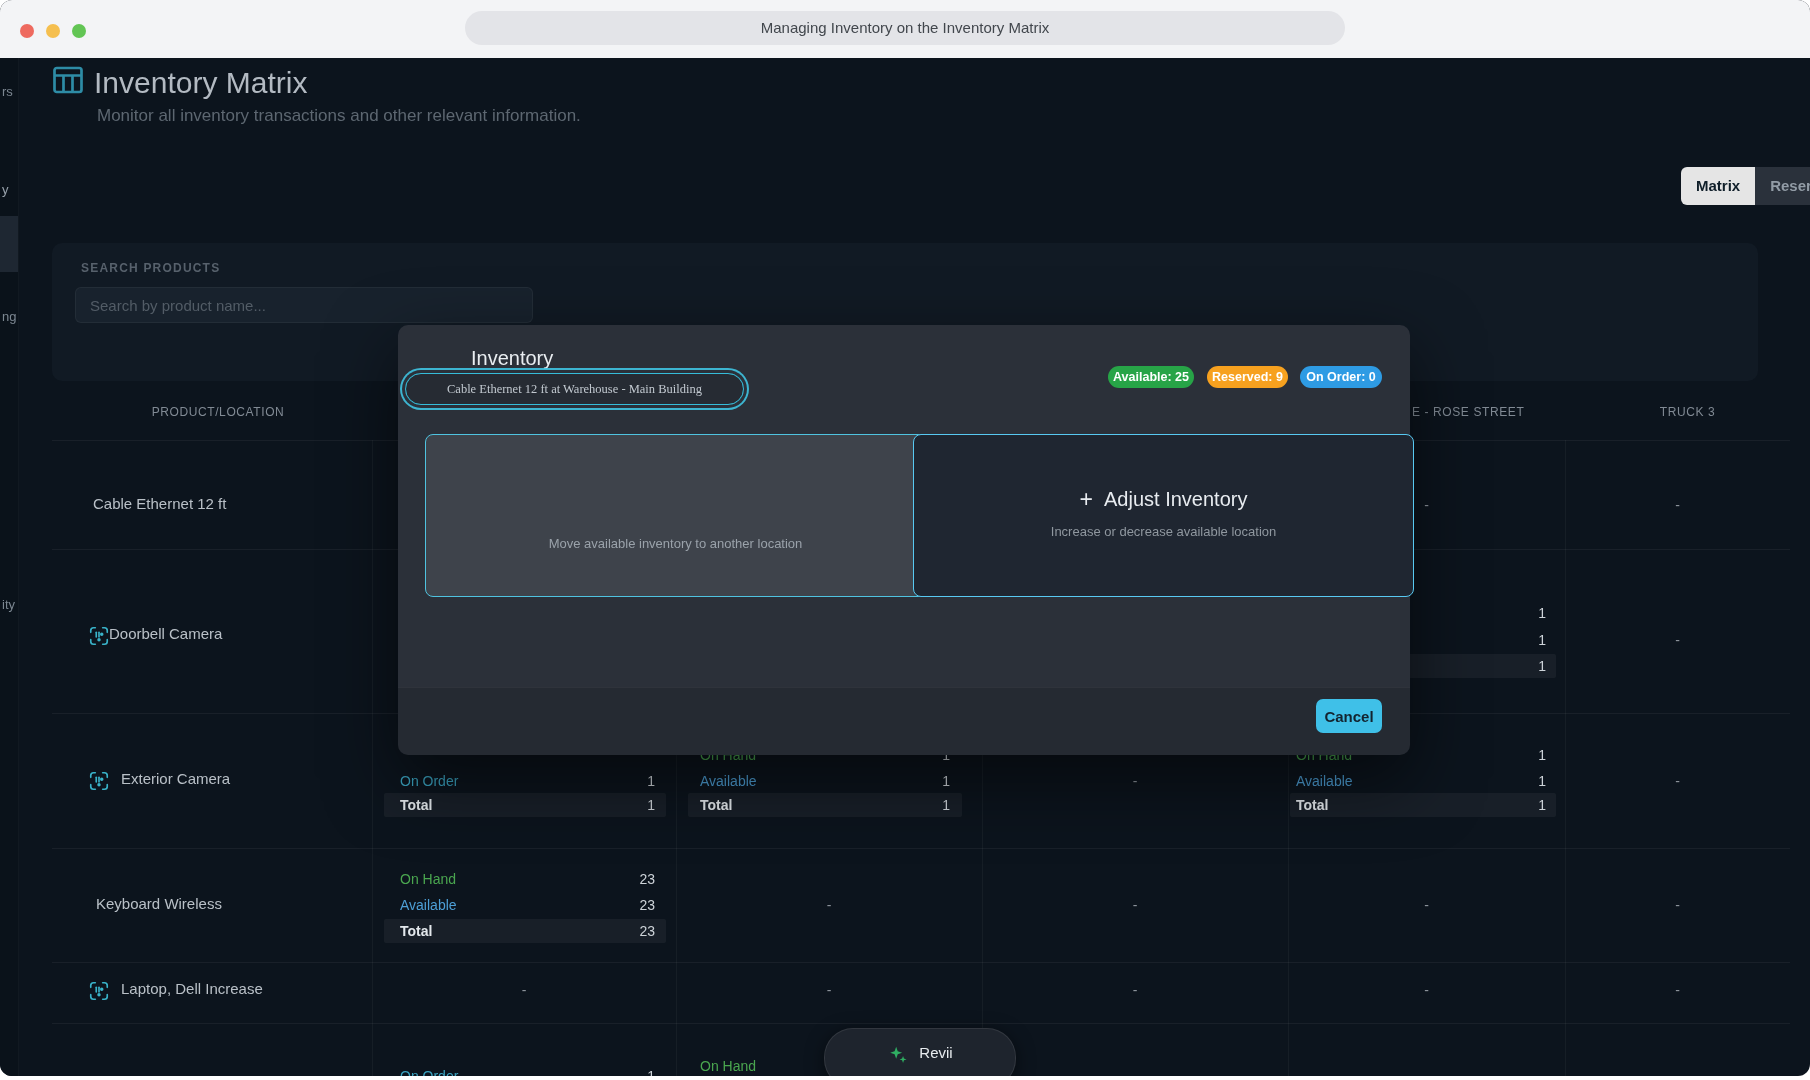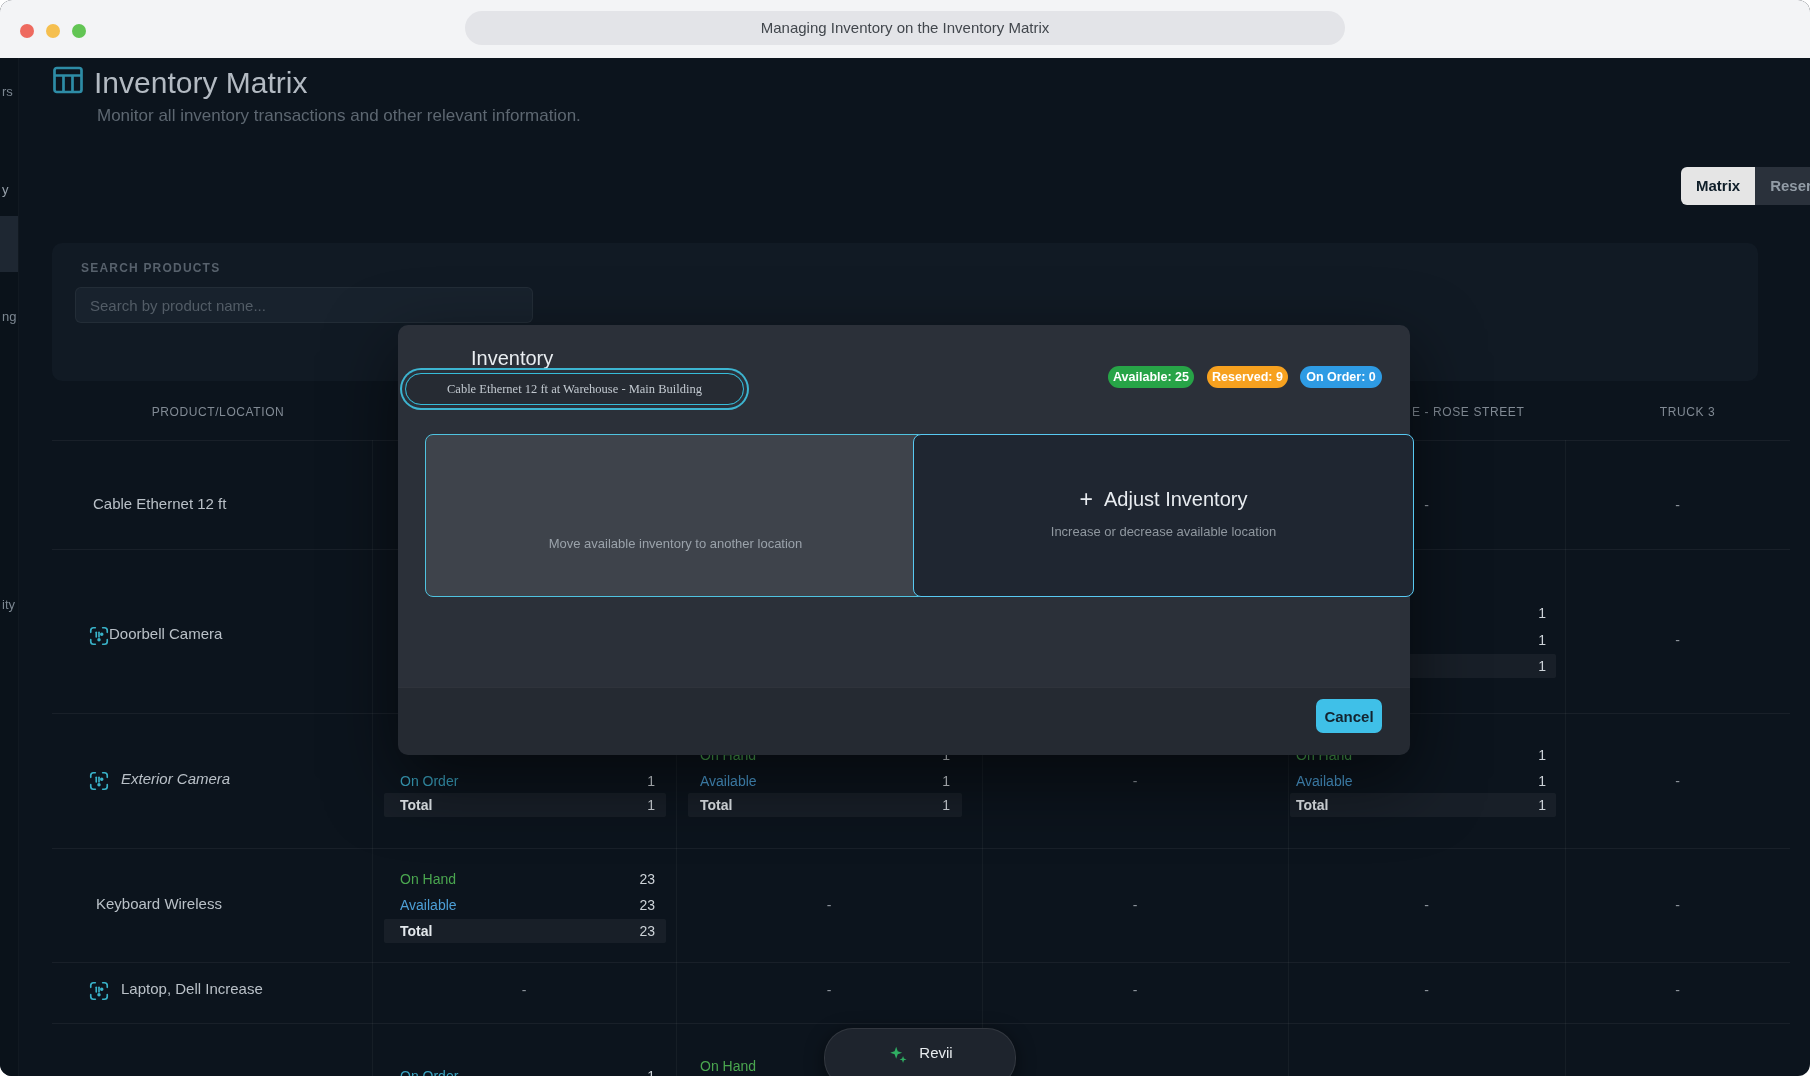--- a/index.html
+++ b/index.html
@@ -182,21 +182,21 @@
     <svg class="prod-icon" style="left:88px;top:770px;" viewBox="0 0 24 24" fill="none" stroke="#39b3c9" stroke-width="1.8" stroke-linecap="round">
       <path d="M8 3H6a3 3 0 0 0-3 3v2"></path>
         <path d="M16 3h2a3 3 0 0 1 3 3v2"></path>
       <path d="M8 21H6a3 3 0 0 1-3-3v-2"></path>
         <path d="M16 21h2a3 3 0 0 0 3-3v-2"></path>
       <line x1="9" y1="8" x2="9" y2="13"></line>
         <line x1="12" y1="8" x2="12" y2="13"></line>
       <circle cx="15" cy="10" r="1" fill="#39b3c9"></circle>
         <circle cx="12" cy="16" r="1" fill="#39b3c9"></circle>
     </svg>
-    <div class="prod-label" style="left:121px;top:770px;font-style:italic;">Exterior Camera</div>
+    <div class="prod-label" style="left:121px;top:770px;">Exterior Camera</div>
 
     <div class="total-band" style="left:384px;top:793px;width:282px;"></div>
     <div class="stat-line" style="left:400px;top:769px;width:255px;">
       <span class="lab-onorder">On Order</span>
       <span class="sv">1</span>
     </div>
     <div class="stat-line" style="left:400px;top:793px;width:255px;">
       <span class="lab-total">Total</span>
       <span class="sv">1</span>
     </div>

